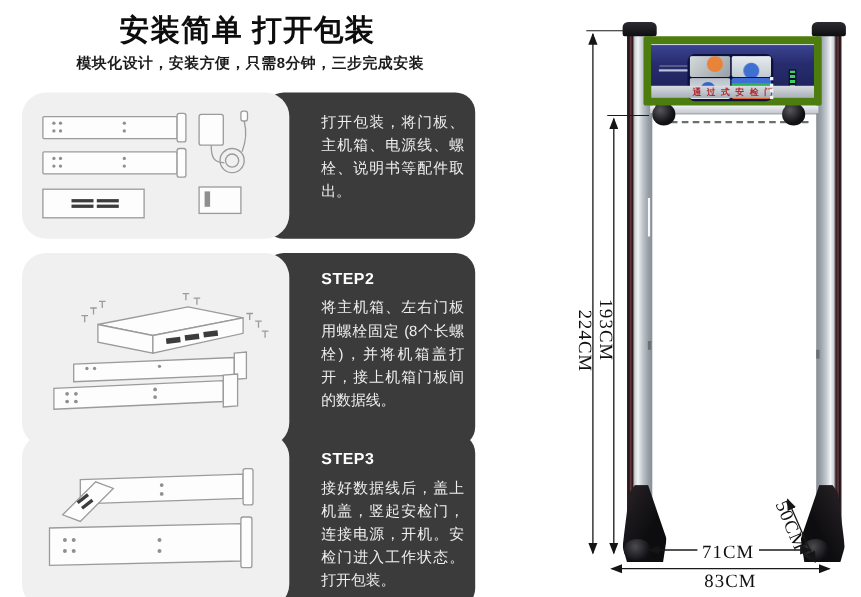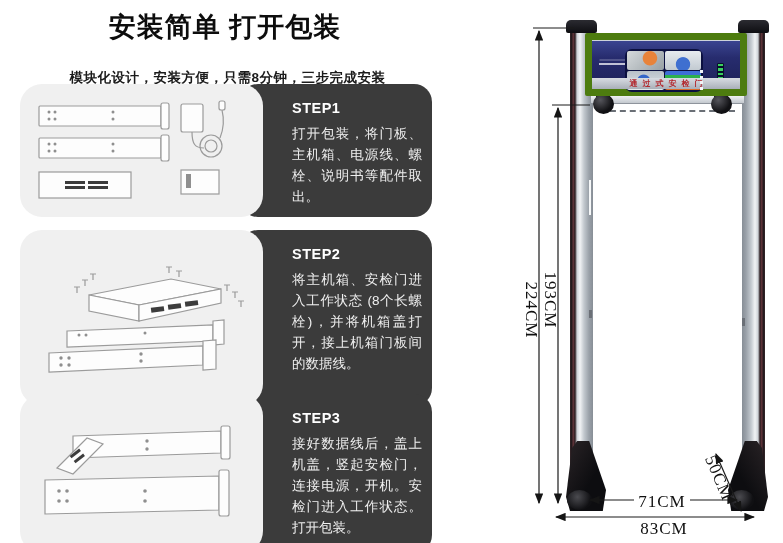--- a/index.html
+++ b/index.html
@@ -5,21 +5,21 @@
   * { margin:0; padding:0; box-sizing:border-box; }
   html,body { background:#fff; }
   body { font-family:"Liberation Sans", sans-serif; }
   .canvas { position:relative; width:783px; height:543px; background:#fff; overflow:hidden; }
 
   
   .guide { position:absolute; left:0; top:0; width:470px; height:543px; }
   .guide-title { position:absolute; left:0; top:9px; width:450px; text-align:center;
     font-size:27px; font-weight:800; color:#0d0d0d; letter-spacing:1px; }
   .guide-sub { position:absolute; left:0; top:49px; width:455px; text-align:center;
-    font-size:13.5px; font-weight:600; color:#1b1b1b; letter-spacing:0.5px;margin-top:20px; }
+    font-size:13.5px; font-weight:600; color:#1b1b1b; letter-spacing:0.5px; }
 
   .step-row { position:absolute; left:20px; width:412px; }
   .row1 { top:84px; height:133px; }
   .row2 { top:230px; height:176px; }
   .row3 { top:394px; height:159px; }
 
   .step-box { position:absolute; left:220px; right:0; top:0; bottom:0;
     background:#3b3b3b; border-radius:18px; }
   .illu-card { position:absolute; left:0; top:0; bottom:0; width:243px;
     background:#f0f0f0; border-radius:22px; z-index:2;
@@ -136,21 +136,20 @@
           <path class="sketch-line" d="M163,44 C163,56 166,60 175,60"></path>
           <circle class="sketch-line" cx="182" cy="58" r="11"></circle>
           <circle class="sketch-line" cx="182" cy="58" r="6"></circle>
           <path class="sketch-line" d="M191,50 C195,40 195,30 193,22"></path>
           <rect class="sketch" x="190" y="13" width="6" height="9" rx="2"></rect>
           <rect class="sketch" x="152" y="82" width="38" height="24"></rect>
           <rect class="sketch-dot" x="157" y="86" width="5" height="14"></rect>
         </svg>
       </div>
       <div class="step-content">
-        <div class="step-label">STEP1</div>
         <div class="step-desc">打开包装，将门板、主机箱、电源线、螺栓、说明书等配件取出。</div>
       </div>
     </div>
 
     <div class="step-row row2">
       <div class="step-box"></div>
       <div class="illu-card">
         <svg class="illu-svg" width="226" height="130" viewBox="0 0 226 130">
           <g class="sketch-line">
             <path d="M48,34 v6 M45,34 h6"></path>
@@ -178,21 +177,21 @@
           <circle class="sketch-dot" cx="32" cy="105" r="1.7"></circle>
             <circle class="sketch-dot" cx="40" cy="105" r="1.7"></circle>
           <circle class="sketch-dot" cx="32" cy="112" r="1.7"></circle>
             <circle class="sketch-dot" cx="40" cy="112" r="1.7"></circle>
           <circle class="sketch-dot" cx="112" cy="101" r="1.7"></circle>
             <circle class="sketch-dot" cx="112" cy="108" r="1.7"></circle>
         </svg>
       </div>
       <div class="step-content">
         <div class="step-label">STEP2</div>
-        <div class="step-desc">将主机箱、安检门进入工作状态 (8个长螺栓)，并将机箱盖打开，接上机箱门板间的数据线。</div>
+        <div class="step-desc">将主机箱、左右门板用螺栓固定 (8个长螺栓)，并将机箱盖打开，接上机箱门板间的数据线。</div>
       </div>
     </div>
 
     <div class="step-row row3">
       <div class="step-box"></div>
       <div class="illu-card">
         <svg class="illu-svg" width="226" height="135" viewBox="0 0 226 135">
           <polygon class="sketch" points="44,30 192,25 192,47 44,52"></polygon>
           <rect class="sketch" x="192" y="20" width="9" height="33" rx="2"></rect>
           <circle class="sketch-dot" cx="118" cy="35" r="1.7"></circle>

